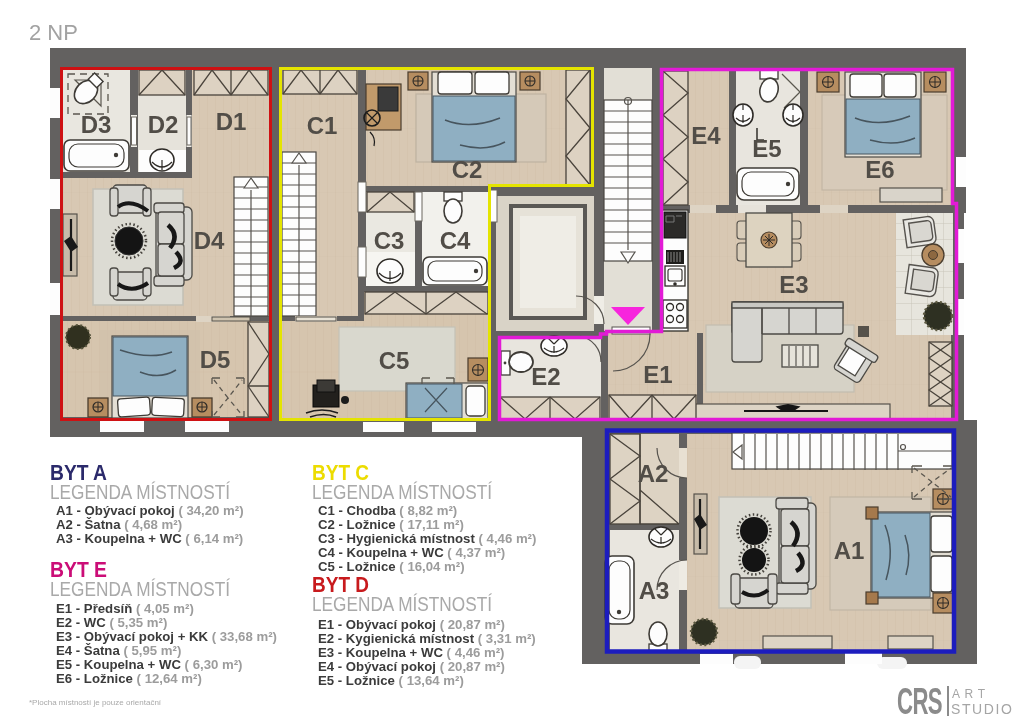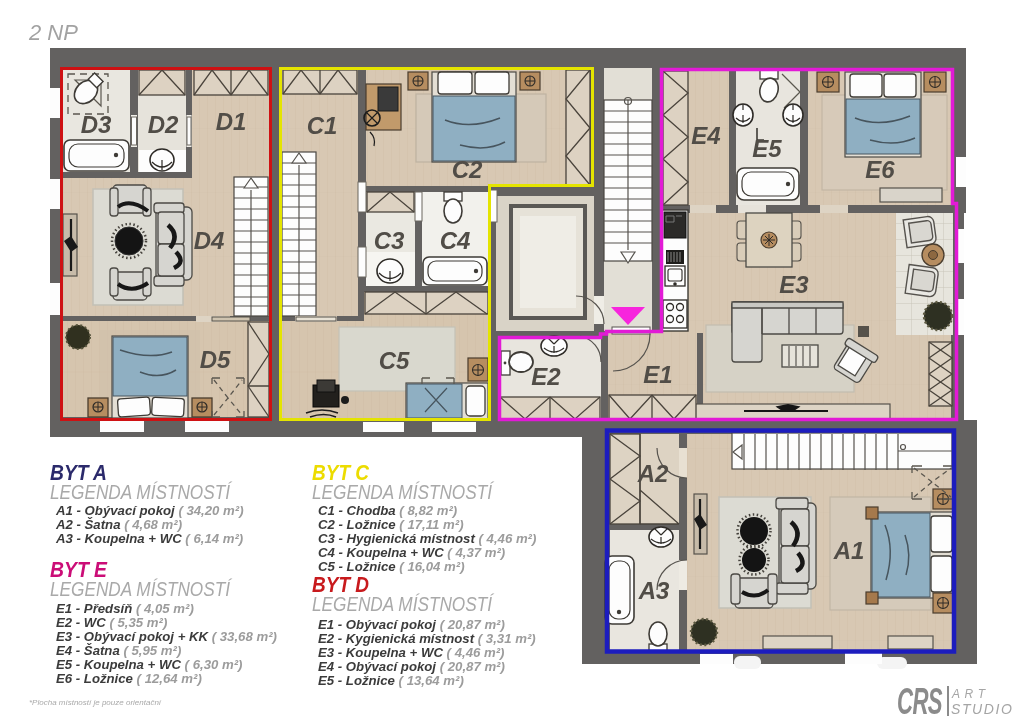--- a/index.html
+++ b/index.html
@@ -1,17 +1,17 @@
 <!DOCTYPE html>
 <html><head>
 <meta charset="utf-8">
 <style>
   html,body{margin:0;padding:0;background:#fff;}
   *{font-family:"Liberation Sans", sans-serif;}
-  .page{position:relative;width:1024px;height:724px;background:#bef264;overflow:hidden;font-style:italic;}
+  .page{position:relative;width:1024px;height:724px;background:#bef264;overflow:hidden;}
   text{font-family:"Liberation Sans", sans-serif;}
   .rl{font-weight:bold;font-size:24px;fill:#514d47;}
 </style>
 </head>
 <body>
 <div class="page">
 <svg width="1024" height="724" viewBox="0 0 1024 724">
 <defs>
   <pattern id="wood" width="8" height="64" patternUnits="userSpaceOnUse">
     <rect width="8" height="64" fill="#d8c8b3"></rect>

